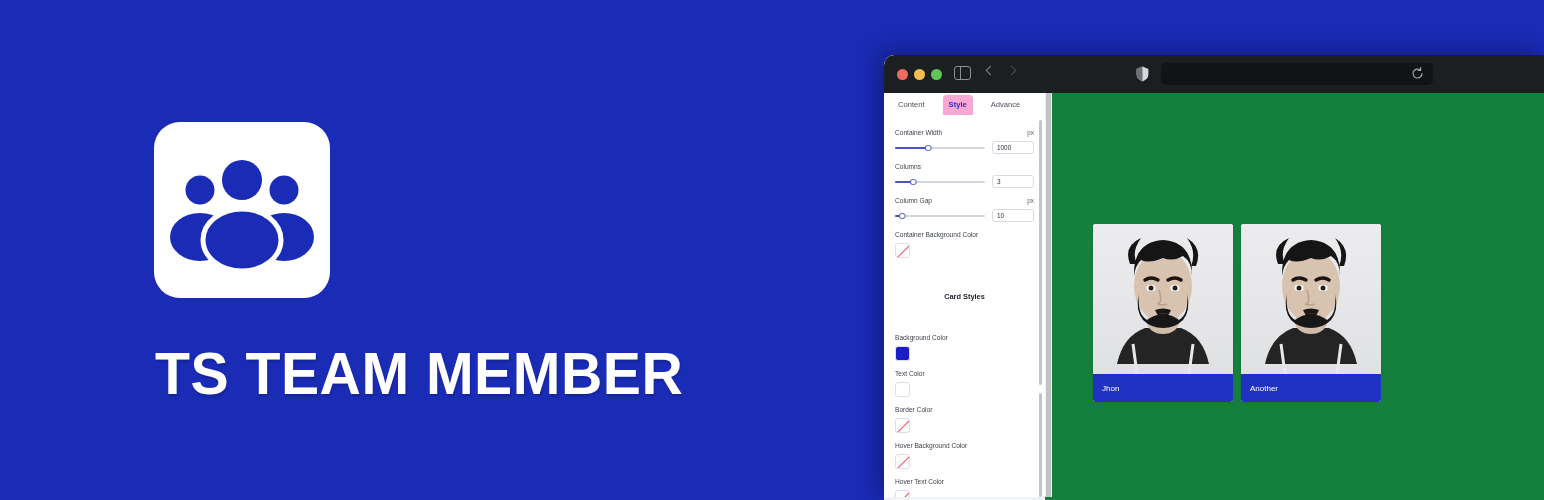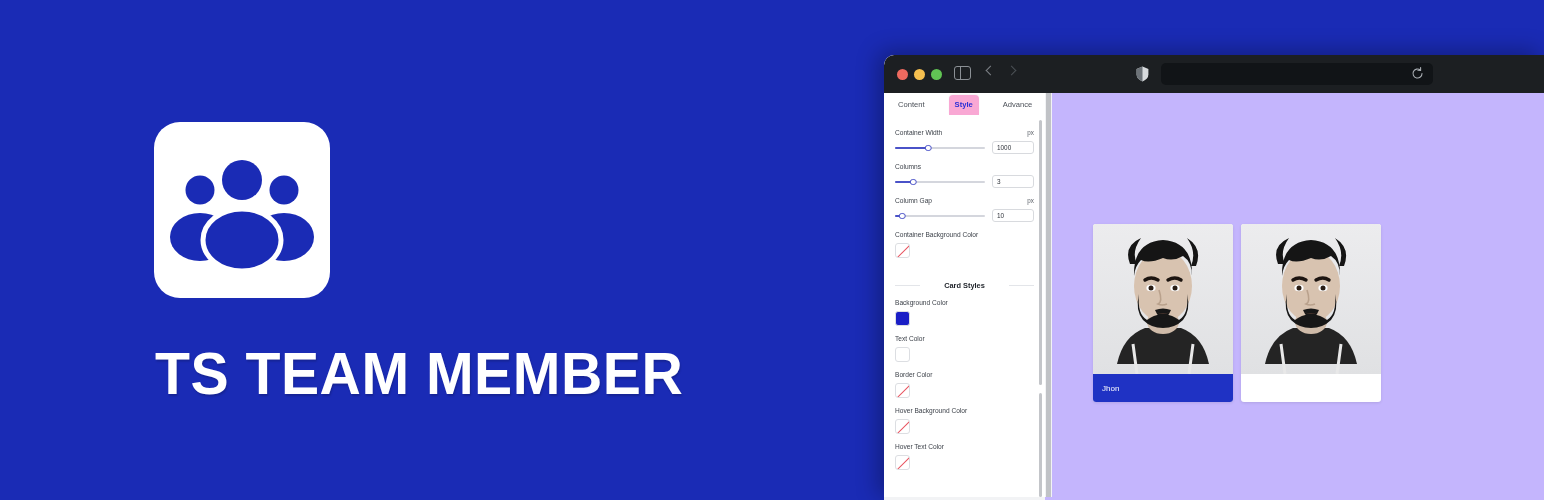--- a/index.html
+++ b/index.html
@@ -158,21 +158,21 @@
   #editor-close-icon::after  { transform: rotate(-45deg); }
 
   #editor-title {
     font-size: 8.5px;
     font-weight: bold;
     color: #15181d;
   }
 
   #editor-tabs {
     display: flex;
-    gap: 18px;
+    gap: 12px;
     padding: 2px 8px 0 8px;
     align-items: flex-end;
   }
   .editor-tab {
     font-size: 7.6px;
     color: #4a4f57;
     padding: 5px 6px 6px 6px;
     border-radius: 4px 4px 0 0;
     cursor: pointer;
     white-space: nowrap;
@@ -266,21 +266,22 @@
     left: -4px; top: 50%;
     width: 23px; height: 1.4px;
     background: #e8525f;
     transform: rotate(-45deg);
   }
 
   .section-divider {
     display: flex;
     align-items: center;
     gap: 24px;
-    margin-top: 23px;
+    margin-top: 10px;
+    flex-direction: column;
   }
   .section-divider .line {
     flex: 1;
     height: 1px;
     background: #e3e5e9;
   }
   .section-divider .section-title {
     font-size: 7.4px;
     font-weight: bold;
     color: #1d2128;
@@ -301,21 +302,21 @@
     width: 3px; height: 104px;
     background: #c3c5c9;
     border-radius: 2px;
   }
 
   
   #preview-canvas {
     position: absolute;
     left: 161px; top: 0;
     right: 0; bottom: 0;
-    background: #c4b5fd;
+    background: #15803d;
   }
 
   #cards-container {
     position: absolute;
     left: 48px; top: 131px;
     display: flex;
     gap: 8px;
   }
 
   .team-card {
@@ -463,20 +464,23 @@
               <ellipse cx="58" cy="64" rx="4.6" ry="3.2" fill="#ffffff"></ellipse>
               <ellipse cx="82" cy="64" rx="4.6" ry="3.2" fill="#ffffff"></ellipse>
               <circle cx="58" cy="64" r="2.5" fill="#2a1d14"></circle>
               <circle cx="82" cy="64" r="2.5" fill="#2a1d14"></circle>
               <path d="M66 66 Q70 78 65 80 Q69 82 74 80" stroke="#b9a18c" stroke-width="1.6" fill="none"></path>
               <path d="M46 70 Q42 86 50 96 Q58 104 70 104 Q82 104 90 96 Q98 86 94 70 Q96 90 86 96 Q78 90 70 91 Q62 90 54 96 Q44 90 46 70 Z" fill="#171717"></path>
               <path d="M62 86 Q70 83 78 86 Q74 95 70 95 Q66 95 62 86 Z" fill="#171717"></path>
               <path d="M63 88 Q70 92 77 88 Q70 91 63 88 Z" fill="#6b4a3c"></path>
             </svg>
           </div>
+          <div class="card-footer">
+            <span class="card-name">Another</span>
+          </div>
         </div>
 
       </div>
     </div>
 
     <div id="page-scrollbar-track"></div>
     <div id="page-scrollbar-thumb"></div>
 
     <div id="editor-panel">
 

